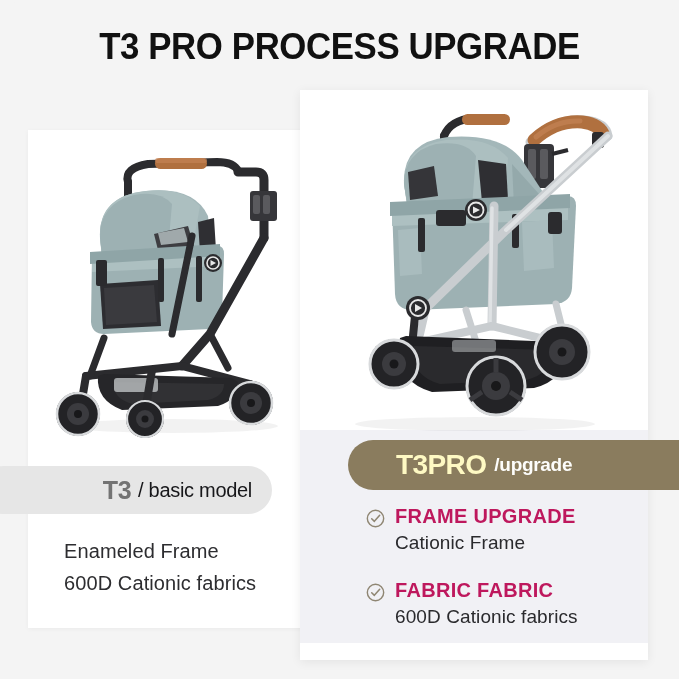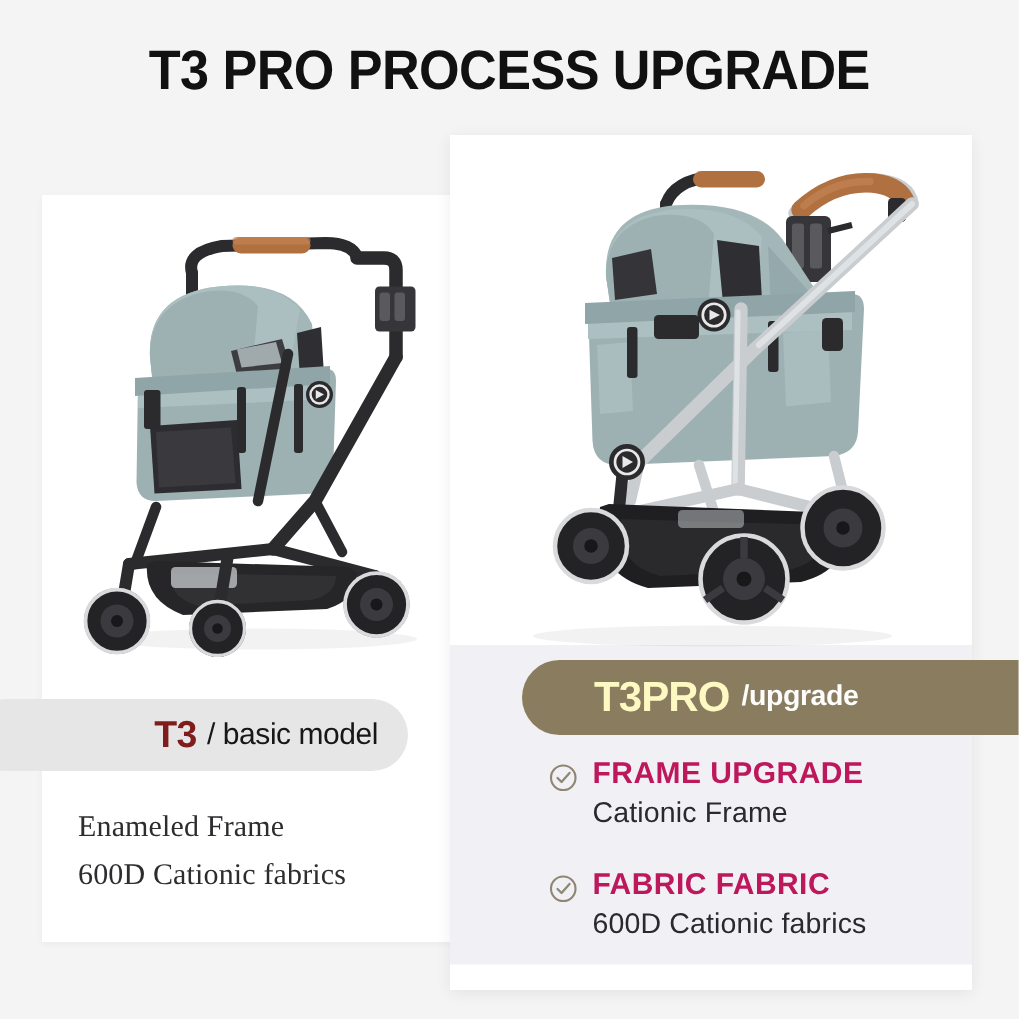--- a/index.html
+++ b/index.html
@@ -40,21 +40,21 @@
   
   .pill-left {
     position:absolute; left:-20px; top:466px;
     width:292px; height:48px;
     background:#e6e6e6;
     border-radius:24px;
     display:flex; align-items:center; justify-content:flex-end;
     padding-right:20px;
   }
   .pill-left .model-code {
-    font-size:25px; font-weight:700; color:#7f1d1d; letter-spacing:-0.5px;
+    font-size:25px; font-weight:700; color:#737373; letter-spacing:-0.5px;
   }
   .pill-left .model-desc {
     font-size:20px; font-weight:400; color:#17171a; margin-left:7px; letter-spacing:-0.3px;
   }
   .pill-right {
     position:absolute; left:348px; top:440px;
     width:340px; height:50px;
     background:#8a7c5e;
     border-radius:25px 0 0 25px;
     display:flex; align-items:center;
@@ -62,21 +62,21 @@
   }
   .pill-right .model-code {
     font-size:28px; font-weight:700; color:#fef9c3; letter-spacing:-0.6px;
   }
   .pill-right .model-desc {
     font-size:19px; font-weight:700; color:#fdfdfb; margin-left:8px; letter-spacing:-0.3px;
   }
 
   
   .spec-list {
-    position:absolute; left:52px; top:535px; width:240px;font-family:Liberation Serif, serif;
+    position:absolute; left:64px; top:535px; width:240px;
   }
   .spec-line {
     font-size:20px; color:#2d2d30; line-height:32px; letter-spacing:0.1px; font-weight:400;
   }
 
   
   .feature-list { position:absolute; left:366px; top:506px; width:280px; }
   .feature { display:flex; align-items:flex-start; margin-bottom:24px; }
   .check-icon {
     width:19px; height:19px; flex:0 0 19px; margin-top:3px; margin-right:10px;

